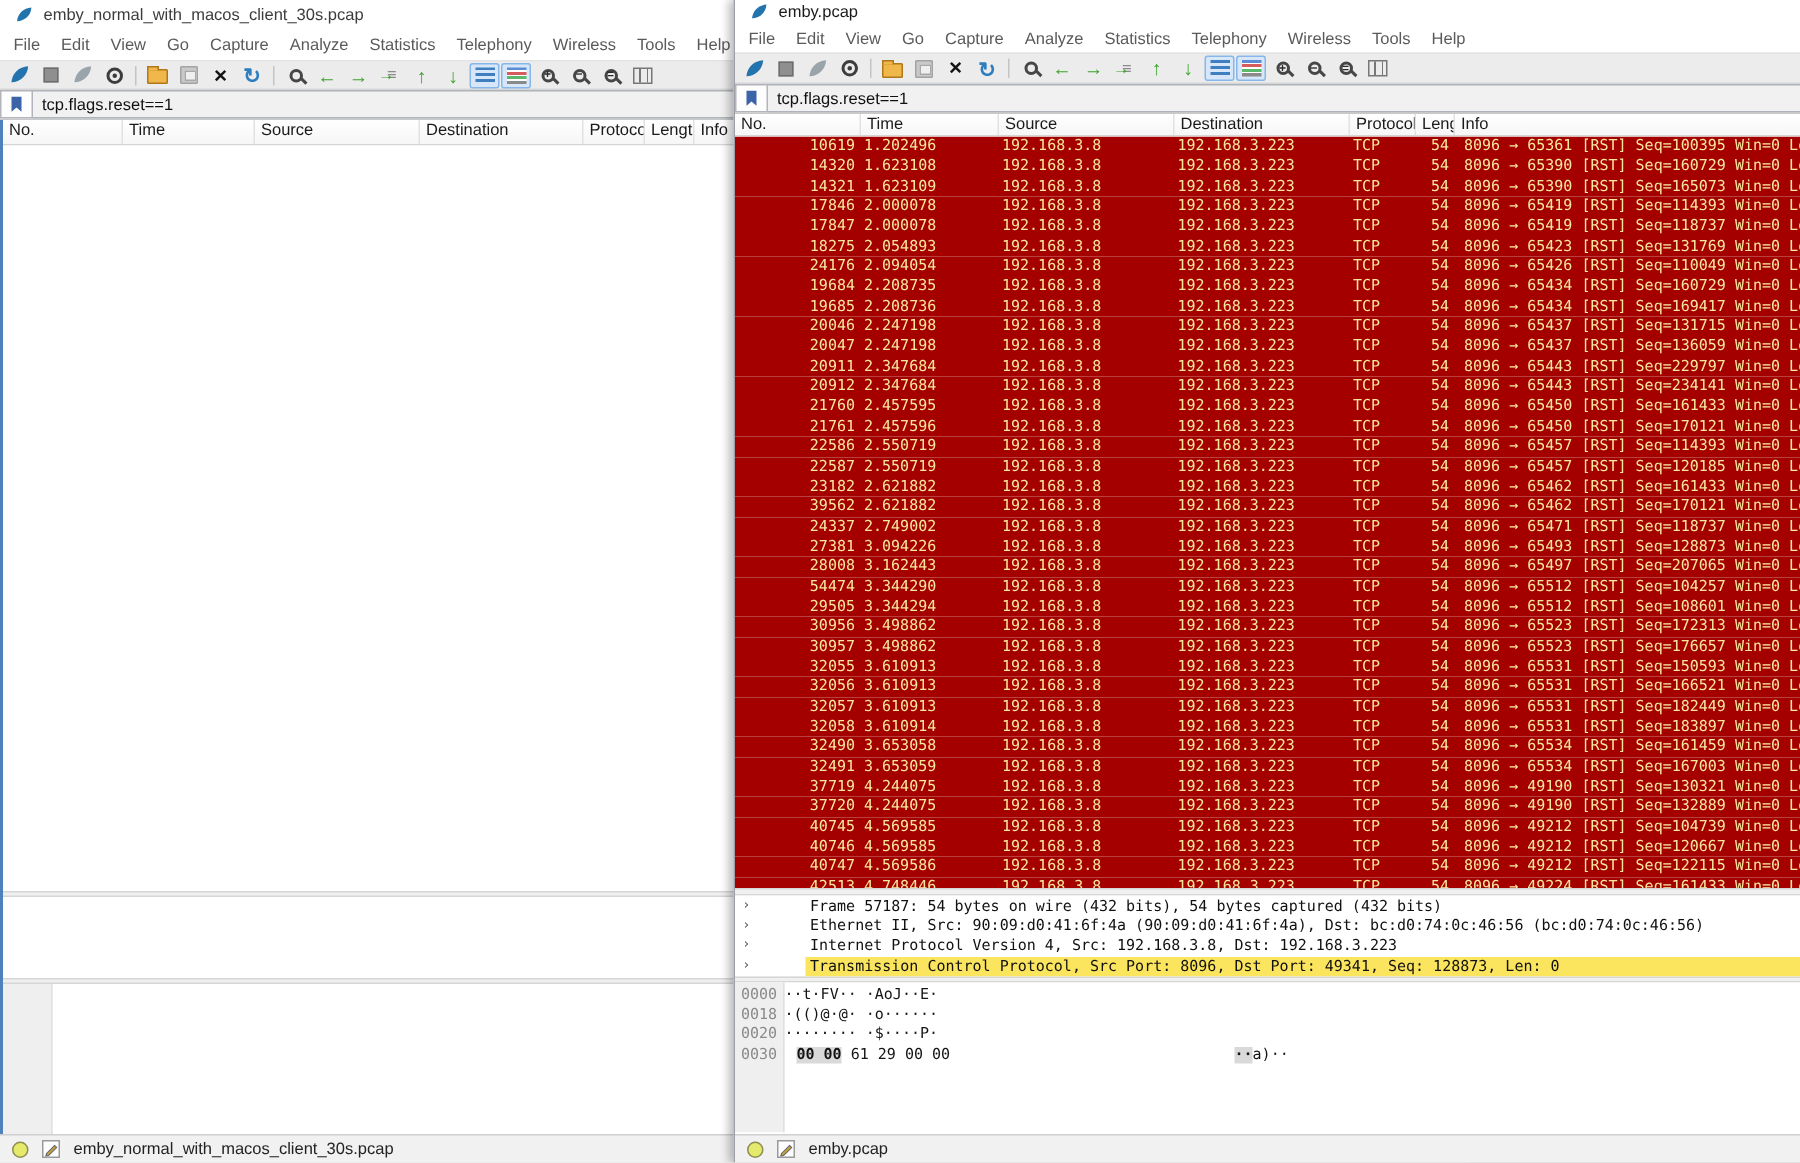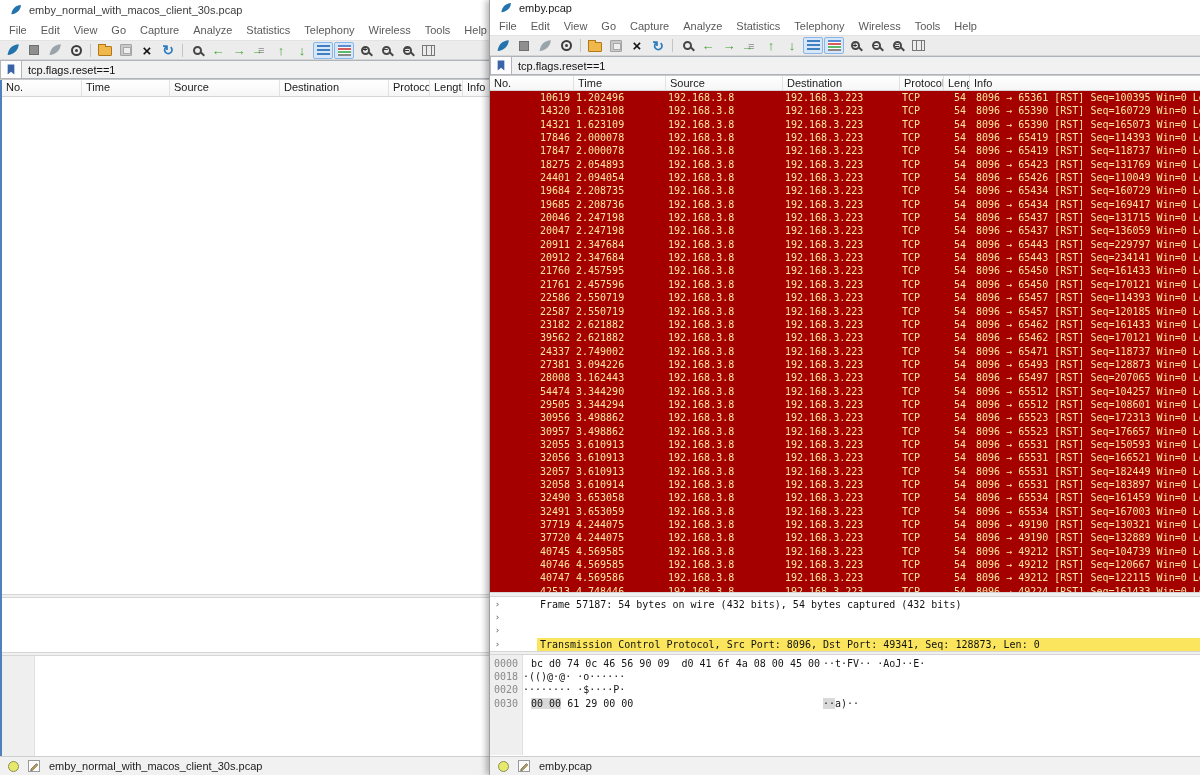--- a/index.html
+++ b/index.html
@@ -101,21 +101,21 @@
   .dtext.hl { flex:1; }
 
   .hexpane { height:100px; background:#fff; position:relative; overflow:hidden;
              font-family:"DejaVu Sans Mono",monospace; font-size:10px; color:#141414; }
   .hex-gutter { position:absolute; left:0; top:0; bottom:0; width:33px; background:#efefef;
                 border-right:1px solid #e0e0e0; }
   .hexrows { position:relative; padding-top:2px; }
   .hrow { height:13.2px; line-height:13.2px; display:flex; white-space:pre; }
   .h-off { width:33px; flex:none; color:#8a8a8a; padding-left:4px; }
   .h-hex { margin-left:8px; width:292px; flex:none; }
-  .hlb { background:#d9d9d9; }
+  .hlb { background:#d9d9d9;font-weight:bold; }
 
   .statusbar { position:absolute; bottom:0; left:0; right:0; height:19px; background:#f1f1f1;
                border-top:1px solid #cfcfcf; display:flex; align-items:center; gap:9px;
                padding-left:8px; font-size:11px; color:#232323; }
   .dot-expert { width:11px; height:11px; border-radius:50%; background:#e5e96c;
                 border:1px solid #8e8e52; flex:none; }
   svg { display:block; }
 </style>
 </head>
 <body>
@@ -425,21 +425,21 @@
           <div class="prow grid-r" style="background: rgb(164, 0, 0); color: rgb(247, 231, 156);">
             <span class="c c-no">18275</span>
             <span class="c c-time">2.054893</span>
             <span class="c c-src">192.168.3.8</span>
             <span class="c c-dst">192.168.3.223</span>
             <span class="c c-proto">TCP</span>
             <span class="c c-len">54</span>
             <span class="c c-info">8096 → 65423 [RST] Seq=131769 Win=0 Len=0</span>
           </div>
           <div class="prow grid-r" style="background: rgb(164, 0, 0); color: rgb(247, 231, 156);">
-            <span class="c c-no">24401</span>
+            <span class="c c-no">24176</span>
             <span class="c c-time">2.094054</span>
             <span class="c c-src">192.168.3.8</span>
             <span class="c c-dst">192.168.3.223</span>
             <span class="c c-proto">TCP</span>
             <span class="c c-len">54</span>
             <span class="c c-info">8096 → 65426 [RST] Seq=110049 Win=0 Len=0</span>
           </div>
           <div class="prow grid-r" style="background: rgb(164, 0, 0); color: rgb(247, 231, 156);">
             <span class="c c-no">19684</span>
             <span class="c c-time">2.208735</span>
@@ -721,34 +721,36 @@
           </div>
         </div>
       <div class="splitter split1"></div>
       <div class="details" id="detail-rows">
           <div class="drow">
             <span class="chev">›</span>
             <span class="dtext">Frame 57187: 54 bytes on wire (432 bits), 54 bytes captured (432 bits)</span>
           </div>
           <div class="drow">
             <span class="chev">›</span>
+            <span class="dtext">Ethernet II, Src: 90:09:d0:41:6f:4a (90:09:d0:41:6f:4a), Dst: bc:d0:74:0c:46:56 (bc:d0:74:0c:46:56)</span>
           </div>
           <div class="drow">
             <span class="chev">›</span>
+            <span class="dtext">Internet Protocol Version 4, Src: 192.168.3.8, Dst: 192.168.3.223</span>
           </div>
           <div class="drow">
             <span class="chev">›</span>
             <span class="dtext hl" style="background: rgb(251, 229, 94);">Transmission Control Protocol, Src Port: 8096, Dst Port: 49341, Seq: 128873, Len: 0</span>
           </div>
         </div>
       <div class="splitter split2"></div>
       <div class="hexpane">
         <div class="hex-gutter"></div>
         <div class="hexrows" id="hex-rows">
-            <div class="hrow"><span class="h-off">0000</span><span class="h-hex">bc d0 74 0c 46 56 90 09  d0 41 6f 4a 08 00 45 00</span><span class="h-ascii">··t·FV·· ·AoJ··E·</span></div>
+            <div class="hrow"><span class="h-off">0000</span><span class="h-ascii">··t·FV·· ·AoJ··E·</span></div>
             <div class="hrow"><span class="h-off">0018</span><span class="h-ascii">·(()@·@· ·o······</span></div>
             <div class="hrow"><span class="h-off">0020</span><span class="h-ascii">········ ·$····P·</span></div>
             <div class="hrow"><span class="h-off">0030</span><span class="h-hex"><span class="hlb" style="background: rgb(217, 217, 217);">00 00</span> 61 29 00 00</span><span class="h-ascii"><span class="hlb" style="background: rgb(217, 217, 217);">··</span>a)··</span></div>
           </div>
       </div>
     </div>
     <div class="statusbar">
       <span class="dot-expert"></span>
       <span>
         <svg width="12" height="12" viewBox="0 0 12 12">

